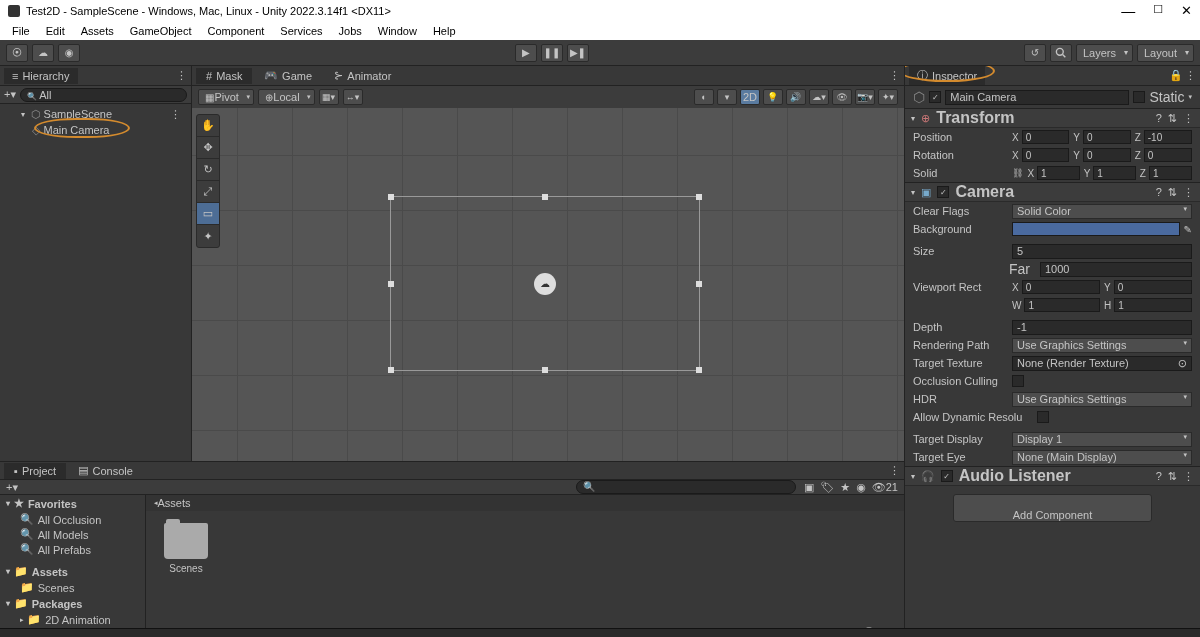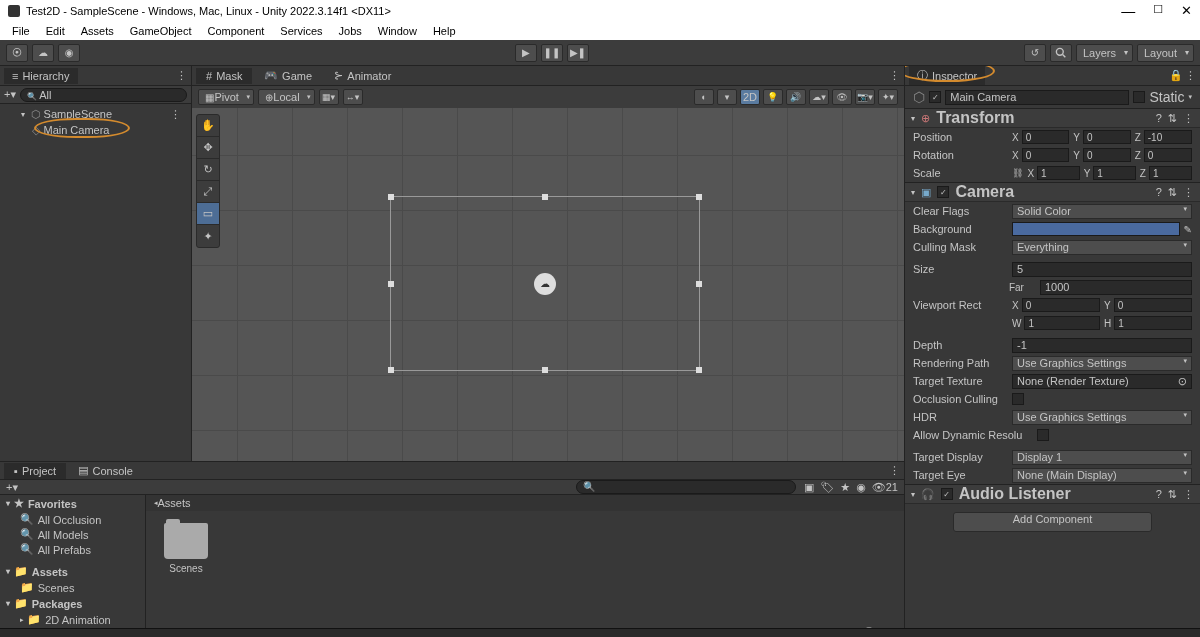--- a/index.html
+++ b/index.html
@@ -58,21 +58,21 @@
 .xyz-group{flex:1;display:flex;gap:4px}
 .xyz-item{flex:1;display:flex;align-items:center;gap:3px}
 .xyz-item .lbl{font-size:10px}
 .xyz-item input{width:100%;background:#2a2a2a;border:1px solid #1a1a1a;height:14px;padding:0 3px;font-size:10px;color:#c4c4c4}
 .comp-hdr{display:flex;align-items:center;height:20px;background:#3c3c3c;padding:0 6px;gap:6px;border-top:1px solid #222;border-bottom:1px solid #2a2a2a}
 .comp-hdr .caret{font-size:8px}
 .comp-hdr .title{font-weight:600;font-size:16px}
 .comp-hdr .icons{margin-left:auto;display:flex;gap:6px;font-size:10px}
 .insp-check{width:12px;height:12px;background:#2a2a2a;border:1px solid #1a1a1a;display:flex;align-items:center;justify-content:center;font-size:8px}
 .color-swatch{flex:1;height:14px;background:#4a6a9f;border:1px solid #1a1a1a}
-.add-comp{margin:8px 48px;height:20px;background:#4d4d4d;border:1px solid #2a2a2a;border-radius:3px;display:flex;align-items:flex-start;justify-content:center;font-size:11px}
+.add-comp{margin:8px 48px;height:28px;background:#4d4d4d;border:1px solid #2a2a2a;border-radius:3px;display:flex;align-items:flex-end;justify-content:center;font-size:11px}
 .bottom-panel{position:absolute;left:0;bottom:9px;width:904px;height:167px;background:#383838;border-top:1px solid #222;display:flex}
 .bottom-tabs{display:flex;align-items:center;height:20px;background:#383838;padding:0 4px;gap:2px;border-bottom:1px solid #222}
 .bottom-tab{padding:2px 10px;background:#383838;font-size:11px;display:flex;align-items:center;gap:4px}
 .bottom-tab.active{background:#2b2b2b}
 .proj-area{display:flex;height:147px;width:100%}
 .proj-side{width:146px;border-right:1px solid #222;overflow-y:auto}
 .proj-main{flex:1;background:#383838;position:relative}
 .proj-folder{width:56px;margin:12px;text-align:center}
 .proj-folder-icon{width:44px;height:36px;background:#aaa;border-radius:2px 2px 4px 4px;margin:0 auto 4px;position:relative}
 .proj-folder-icon::before{content:"";position:absolute;top:-4px;left:2px;width:14px;height:4px;background:#aaa;border-radius:2px 2px 0 0}
@@ -277,21 +277,21 @@
             <span class="lbl">Y</span>
             <input value="0" style="">
           </div>
         <div class="xyz-item">
             <span class="lbl">Z</span>
             <input value="0" style="">
           </div>
       </div>
       </div>
     <div class="insp-row">
-        <span class="insp-label">Scale</span>
+        <span class="insp-label">Solid</span>
       <span style="font-size:9px">⛓</span>
       <div class="xyz-group">
         <div class="xyz-item">
             <span class="lbl">X</span>
             <input value="1" style="">
           </div>
         <div class="xyz-item">
             <span class="lbl">Y</span>
             <input value="1" style="">
           </div>
@@ -315,32 +315,28 @@
     </div>
     <div class="insp-row">
         <span class="insp-label">Clear Flags</span>
         <div class="insp-dd"><span>Solid Color</span></div>
       </div>
     <div class="insp-row">
         <span class="insp-label">Background</span>
         <div class="color-swatch"></div>
         <span style="font-size:10px">✎</span>
       </div>
-    <div class="insp-row">
-        <span class="insp-label">Culling Mask</span>
-        <div class="insp-dd"><span>Everything</span></div>
-      </div>
     <div style="height:4px"></div>
     <div class="insp-row">
         <span class="insp-label">Size</span>
         <input class="insp-input" value="5" style="">
       </div>
     <div class="insp-row">
         <span class="insp-label"></span>
-        <span style="width:28px;font-size:10px">Far</span>
+        <span style="width:28px;font-size:14px">Far</span>
         <input class="insp-input" value="1000" style="">
       </div>
     <div class="insp-row">
         <span class="insp-label">Viewport Rect</span>
       <div class="xyz-group">
         <div class="xyz-item">
             <span class="lbl">X</span>
             <input value="0" style="">
           </div>
         <div class="xyz-item">

